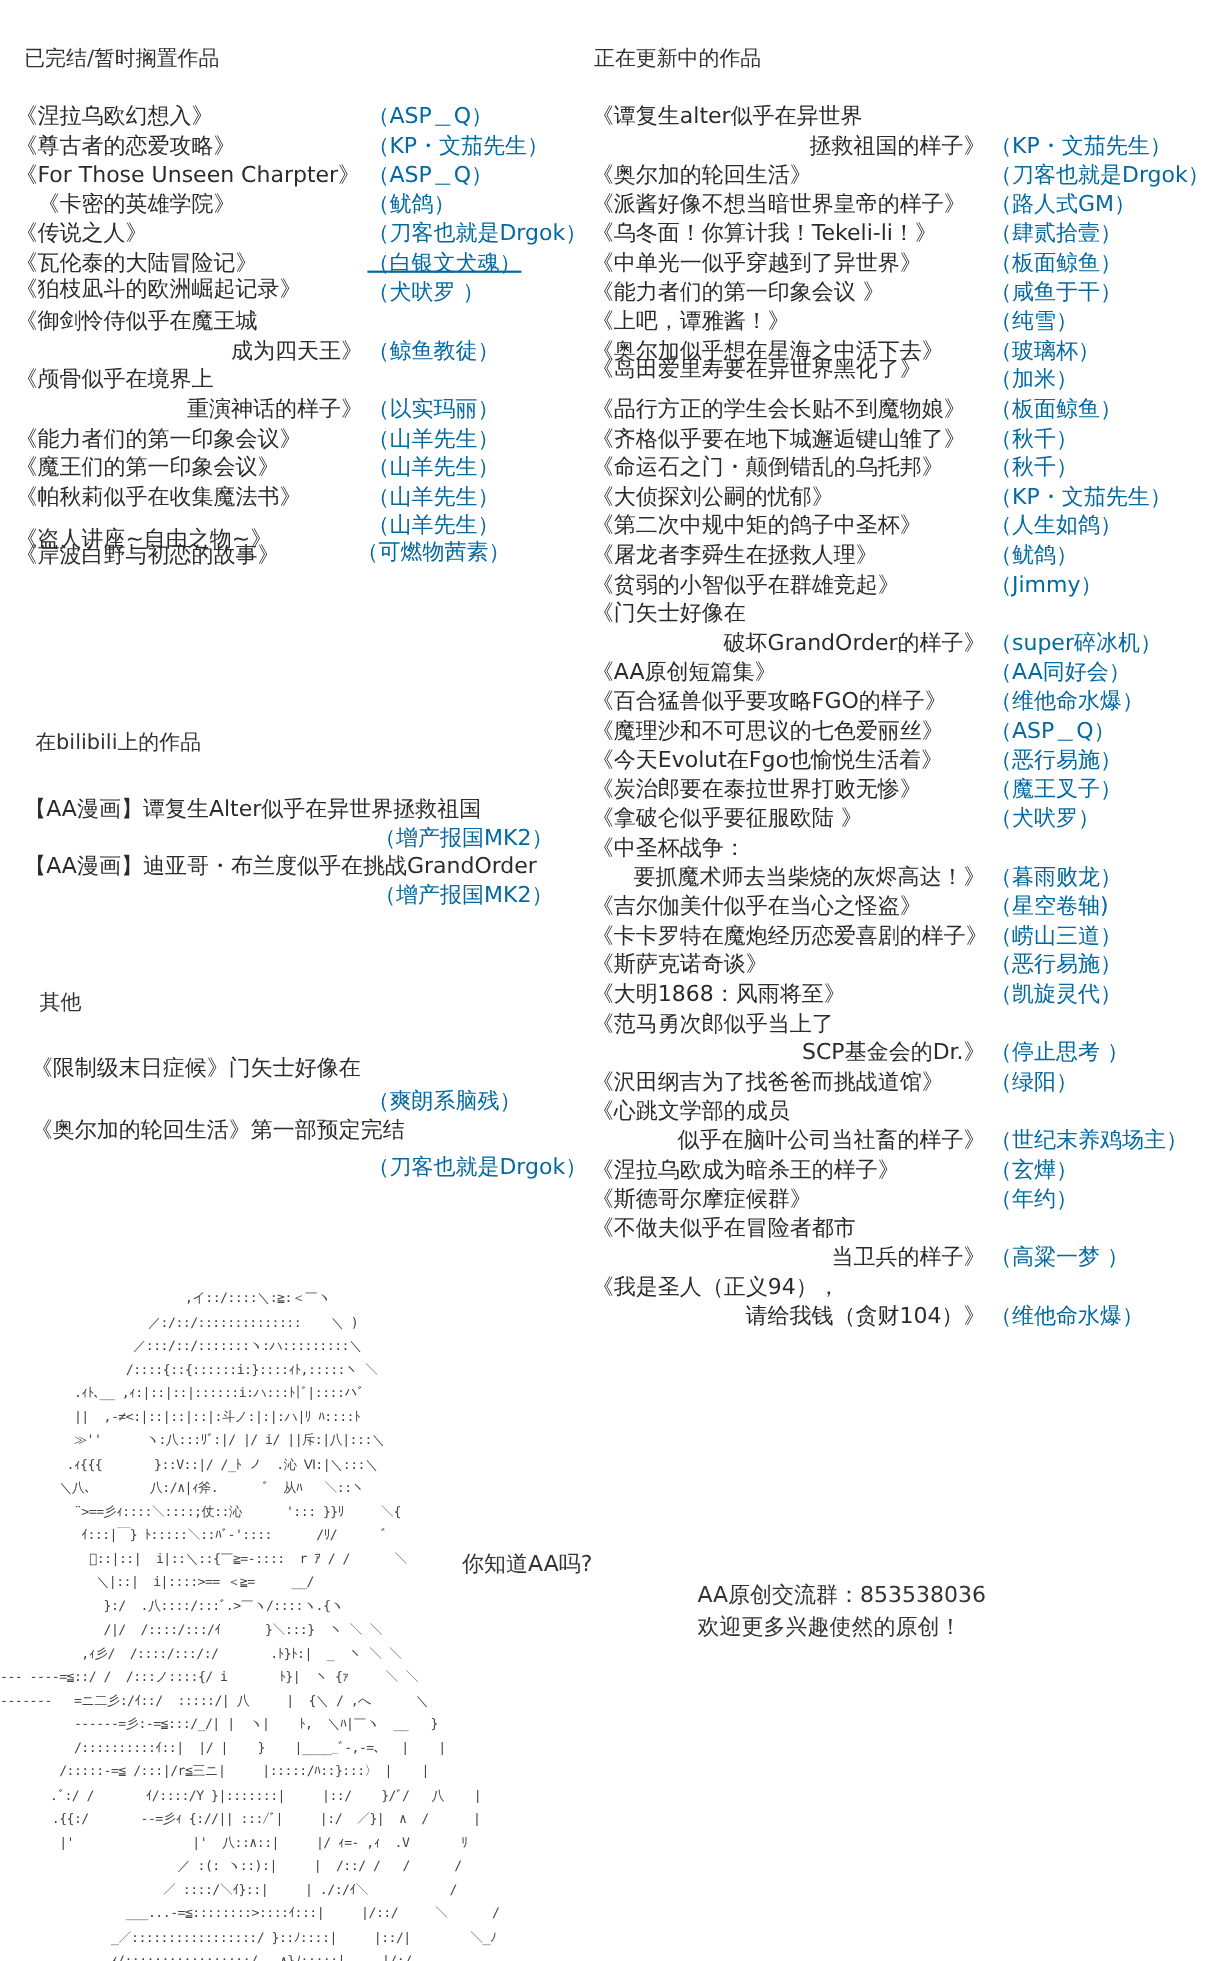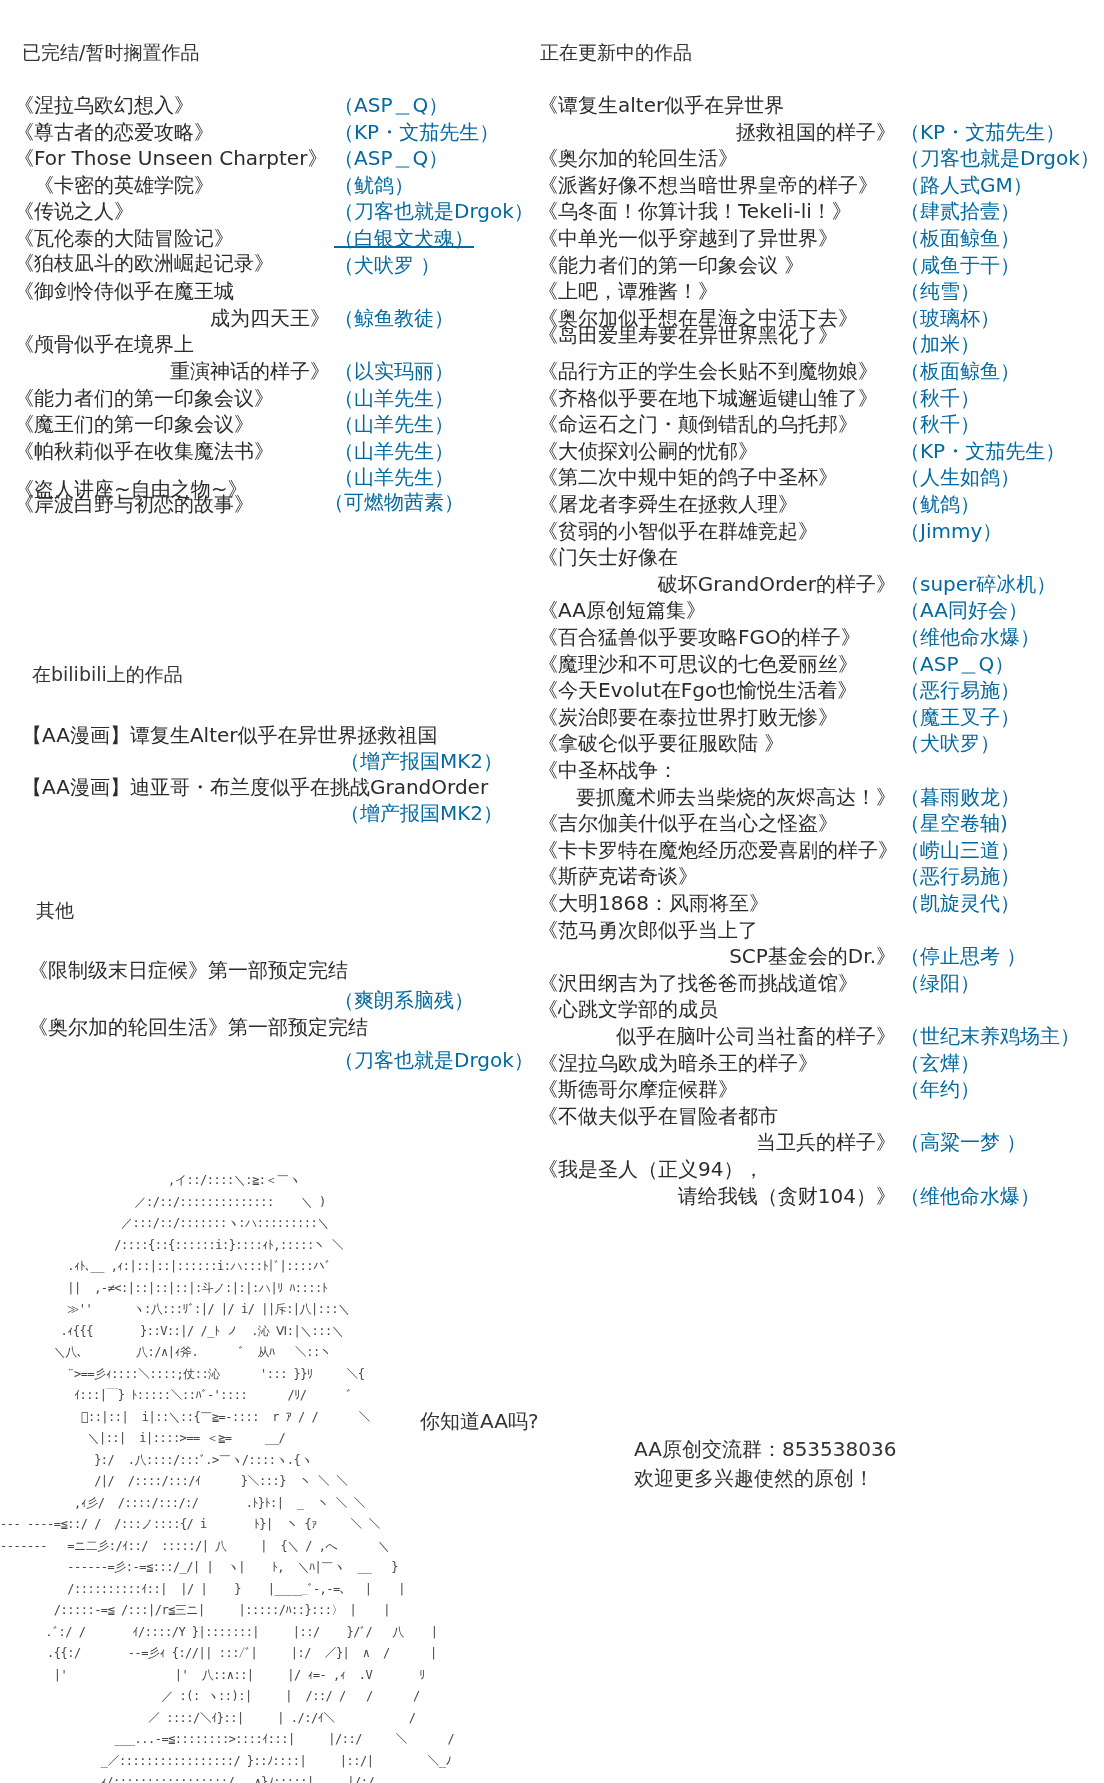--- a/index.html
+++ b/index.html
@@ -54,21 +54,21 @@
 <div class="abs heading" style="left:32px;top:662px;">在bilibili上的作品</div>
 <div id="bilibili-list">
     <div class="row" style="left: 22px; top: 720px;">【AA漫画】谭复生Alter似乎在异世界拯救祖国</div>
     <div class="author" style="left: 340px; top: 746px;">（增产报国MK2）</div>
     <div class="row" style="left: 22px; top: 772px;">【AA漫画】迪亚哥・布兰度似乎在挑战GrandOrder</div>
     <div class="author" style="left: 340px; top: 798px;">（增产报国MK2）</div>
   </div>
 
 <div class="abs heading" style="left:36px;top:898px;">其他</div>
 <div id="other-list">
-    <div class="row" style="left: 28px; top: 955px;">《限制级末日症候》第一部预定完结</div>
+    <div class="row" style="left: 28px; top: 955px;">《限制级末日症候》门矢士好像在</div>
     <div class="author" style="left: 334px; top: 985px;">（爽朗系脑残）</div>
     <div class="row" style="left: 28px; top: 1012px;">《奥尔加的轮回生活》第一部预定完结</div>
     <div class="author" style="left: 334px; top: 1045px;">（刀客也就是Drgok）</div>
   </div>
 
 <div class="abs heading" style="left:540px;top:40px;">正在更新中的作品</div>
 <div id="ongoing-list">
     <div class="row" style="left: 538px; top: 90px;">《谭复生alter似乎在异世界</div>
     <div class="row" style="right: 208px; top: 116.6px;">拯救祖国的样子》</div>
     <div class="author" style="left: 900px; top: 116.6px;">（KP・文茄先生）</div>

